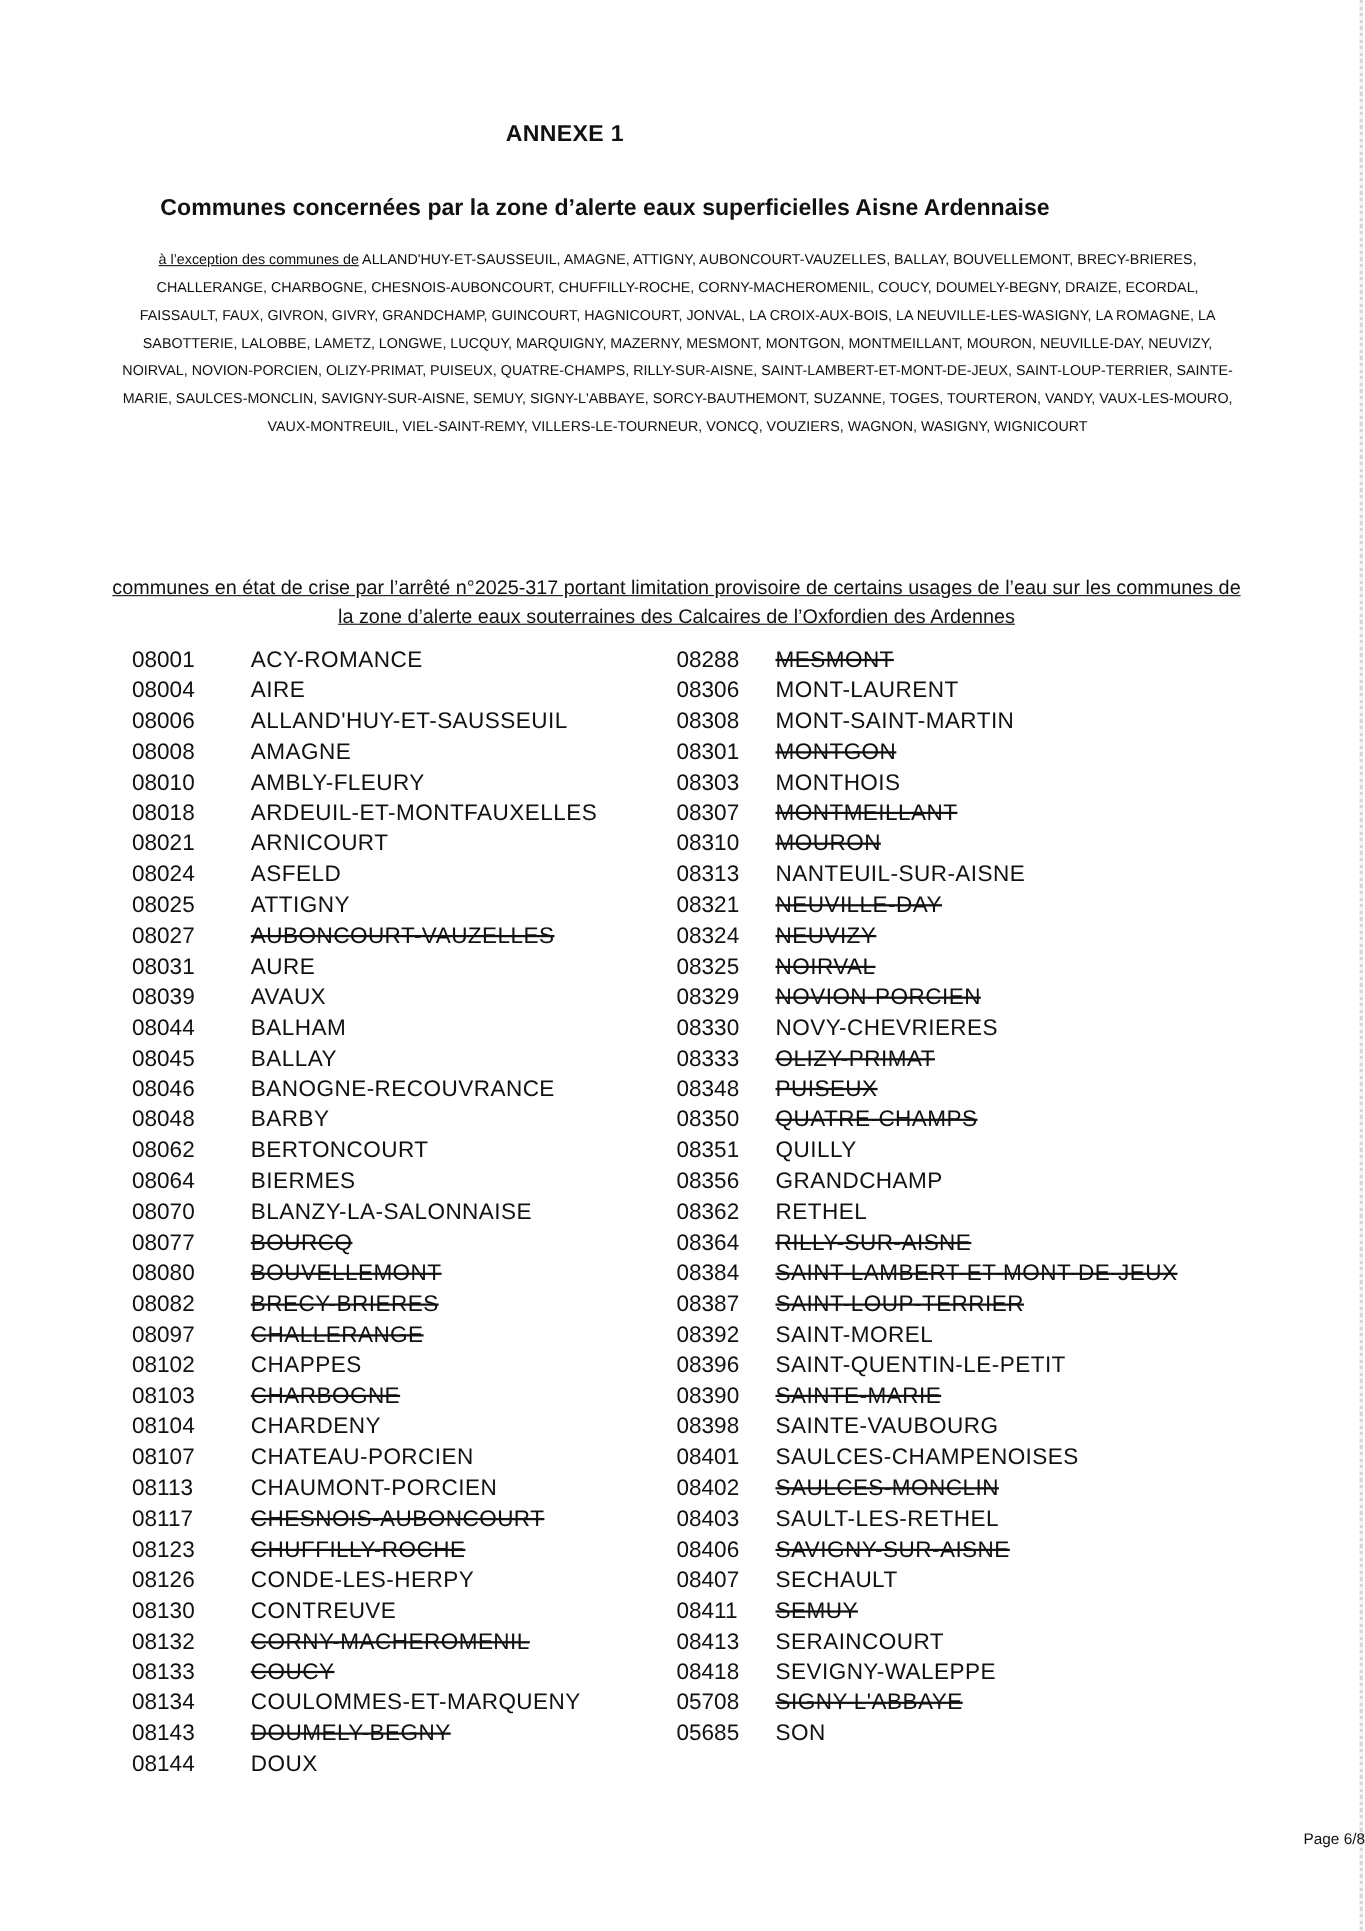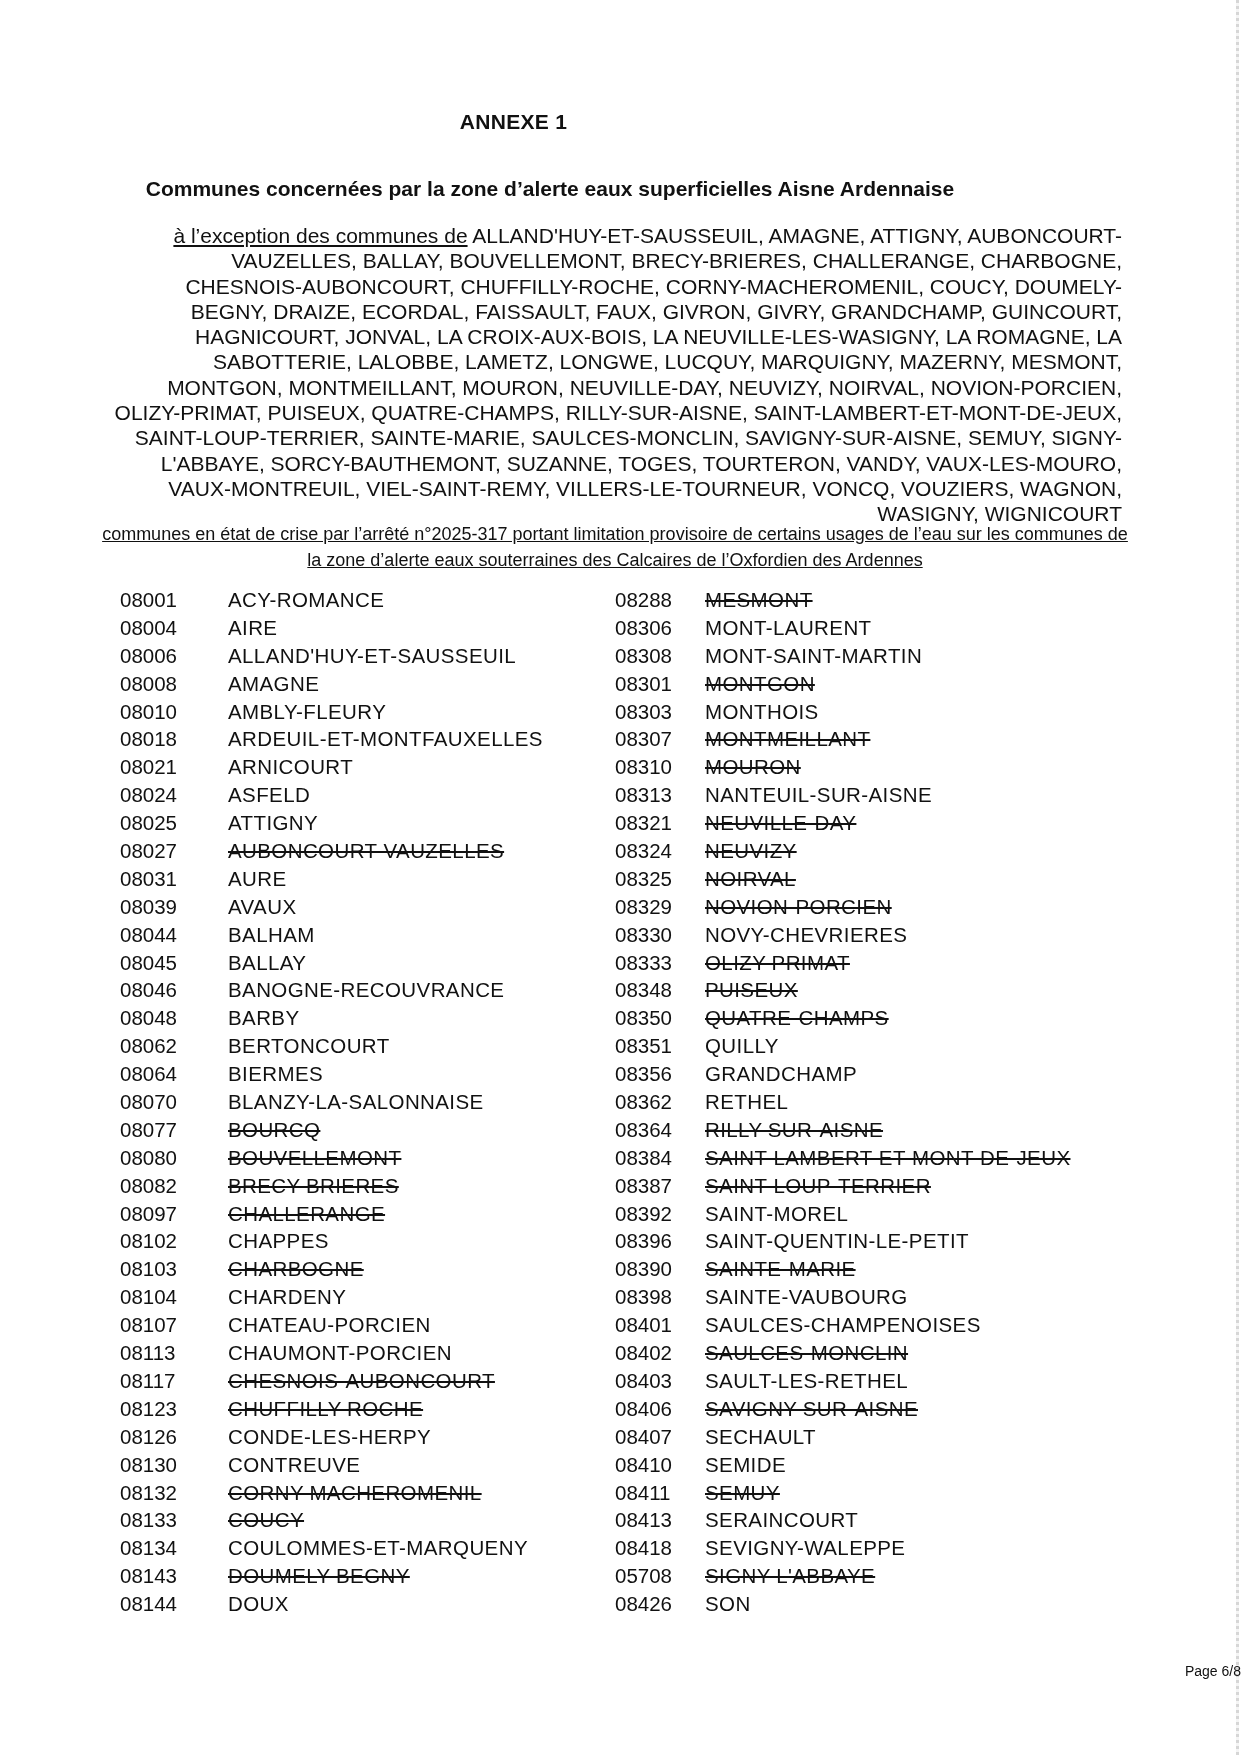--- a/index.html
+++ b/index.html
@@ -1,20 +1,20 @@
 <!DOCTYPE html>
 <html><head>
 <meta charset="utf-8">
 <style>
   html, body { margin: 0; padding: 0; background: #ffffff; }
   body { width: 1241px; height: 1755px; position: relative; overflow: hidden; color: #111; font-family: "Liberation Sans", sans-serif; }
   .scan-edge { position: absolute; right: 2px; top: 0; width: 3px; height: 1755px; background: repeating-linear-gradient(to bottom, #bbb 0 3px, #eee 3px 6px); opacity: .6; }
   .annex-title { position: absolute; top: 110px; left: 0; width: 1027px; text-align: center; font-weight: bold; font-size: 21px; letter-spacing: 0.3px; }
   .main-title { position: absolute; top: 177px; left: 0; width: 1100px; text-align: center; font-weight: bold; font-size: 21px; }
-  .exceptions { position: absolute; top: 223px; left: 110px; width: 1012px; text-align: right; font-size: 21px; line-height: 25.3px; }
+  .exceptions { position: absolute; top: 223px; left: 110px; width: 1012px; text-align: center; font-size: 13px; line-height: 25.3px; }
   .exceptions .lead { text-decoration: underline; }
   .crisis { position: absolute; top: 521px; left: 100px; width: 1030px; text-align: center; font-size: 18px; line-height: 26px; text-decoration: underline; }
   .col { position: absolute; top: 586px; }
   .col.left { left: 120px; }
   .col.right { left: 615px; }
   .row { height: 27.9px; font-size: 20.5px; line-height: 27.9px; white-space: nowrap; display: flex; }
   .code { display: inline-block; }
   .left .code { width: 108px; }
   .right .code { width: 90px; }
   .name { display: inline-block; letter-spacing: 0.4px; }
@@ -305,38 +305,34 @@
     </div>
     <div class="row">
       <span class="code">08406</span>
       <span class="name struck">SAVIGNY-SUR-AISNE</span>
     </div>
     <div class="row">
       <span class="code">08407</span>
       <span class="name">SECHAULT</span>
     </div>
     <div class="row">
-      <span class="code">08410</span>
-      <span class="name">SEMIDE</span>
-    </div>
-    <div class="row">
       <span class="code">08411</span>
       <span class="name struck">SEMUY</span>
     </div>
     <div class="row">
       <span class="code">08413</span>
       <span class="name">SERAINCOURT</span>
     </div>
     <div class="row">
       <span class="code">08418</span>
       <span class="name">SEVIGNY-WALEPPE</span>
     </div>
     <div class="row">
       <span class="code">05708</span>
       <span class="name struck">SIGNY-L'ABBAYE</span>
     </div>
     <div class="row">
-      <span class="code">08426</span>
+      <span class="code">05685</span>
       <span class="name">SON</span>
     </div>
   </div>
 
 <div class="footer">Page 6/8</div>
 
 </body></html>

